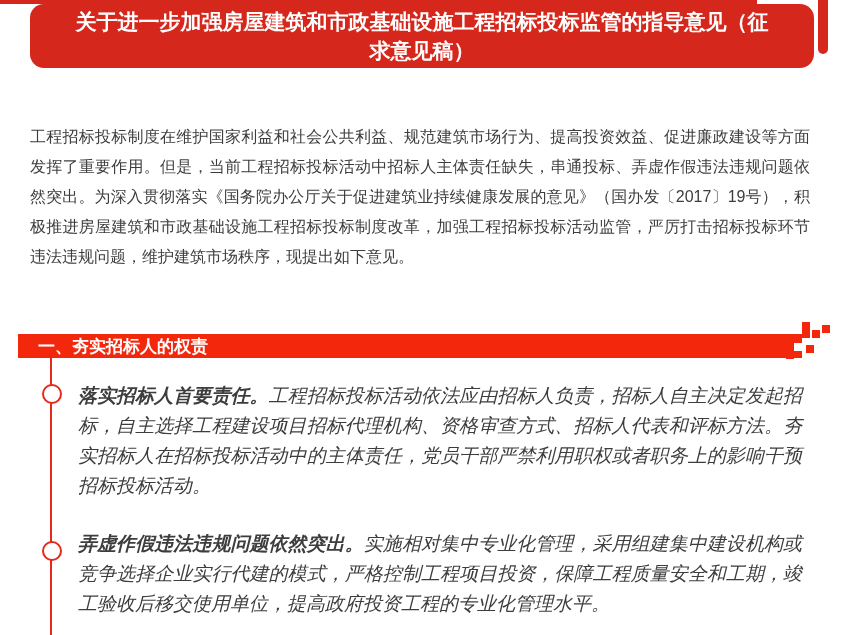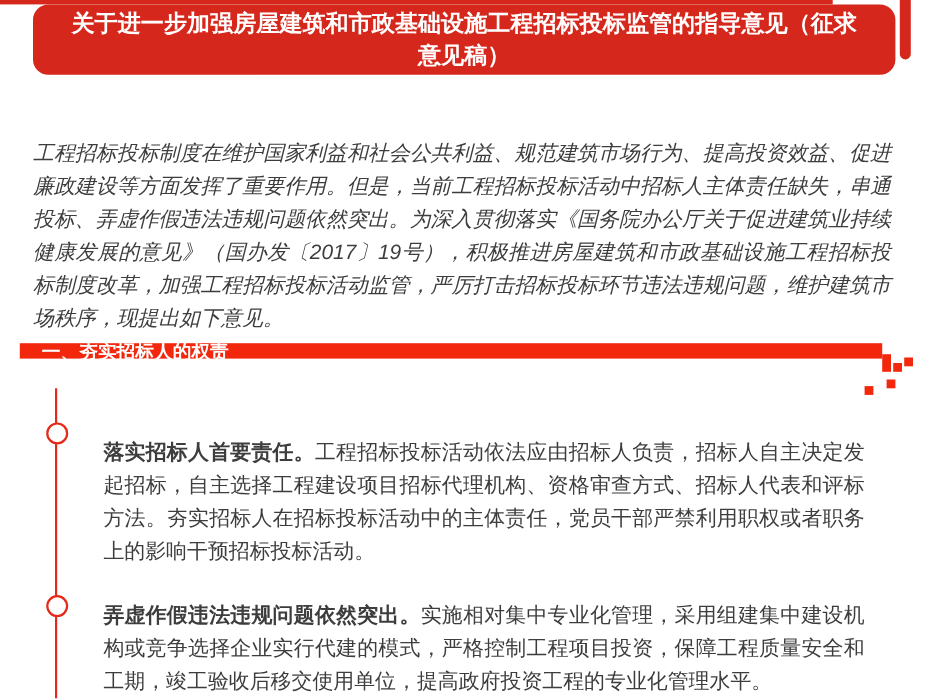--- a/index.html
+++ b/index.html
@@ -16,38 +16,38 @@
     background:#d5271b;
   }
   .corner-frag {
     position:absolute; left:818px; top:0; width:10px; height:54px;
     background:#d5271b; border-radius:0 0 6px 6px;
   }
 
   
   .banner {
     position:absolute; left:30px; top:4px; width:784px; min-height:62px;
-    box-sizing:border-box; padding:3px 34px;
+    box-sizing:border-box; padding:3px 44px;
     background:#d5271b; border-radius:14px;
     display:flex; align-items:center; justify-content:center;
   }
   .banner h1 {
     margin:0; color:#ffffff; font-size:21px; line-height:29px;
     font-weight:bold; text-align:center;
   }
 
   
   .intro {
     position:absolute; left:30px; top:106px; width:780px;
-    font-size:19px; line-height:30px; text-align:justify;font-style:italic;
+    font-size:16px; line-height:30px; text-align:justify;
   }
 
   
   .section-bar {
-    position:absolute; left:18px; top:312px; width:784px; height:14px;
+    position:absolute; left:18px; top:334px; width:784px; height:24px;
     background:#f3270c; box-sizing:border-box; padding-left:20px;
     display:flex; align-items:center;
   }
   .section-bar h2 {
     margin:0; color:#ffffff; font-size:17px; font-weight:bold; line-height:29px;
   }
   
   .px { position:absolute; width:8px; height:8px; background:#f3270c; }
   .px.a { left:802px; top:322px; height:16px; }
   .px.b { left:812px; top:330px; }
@@ -68,21 +68,21 @@
   }
   .dot.d1 { top:384px; }
   .dot.d2 { top:541px; }
 
   .t-item {
     position:absolute; left:78px; width:724px;
     font-size:19px; line-height:30px; text-align:justify;
   }
   .t-item.i1 { top:381px; }
   .t-item.i2 { top:529px; }
-  .t-item p { margin:16px; }
+  .t-item p { margin:0;font-style:italic; }
   .t-item strong { font-weight:bold; }
 </style>
 </head>
 <body>
 
 <div class="top-strip"></div>
 <div class="corner-frag"></div>
 
 <div class="banner">
   <h1>关于进一步加强房屋建筑和市政基础设施工程招标投标监管的指导意见（征求意见稿）</h1>

